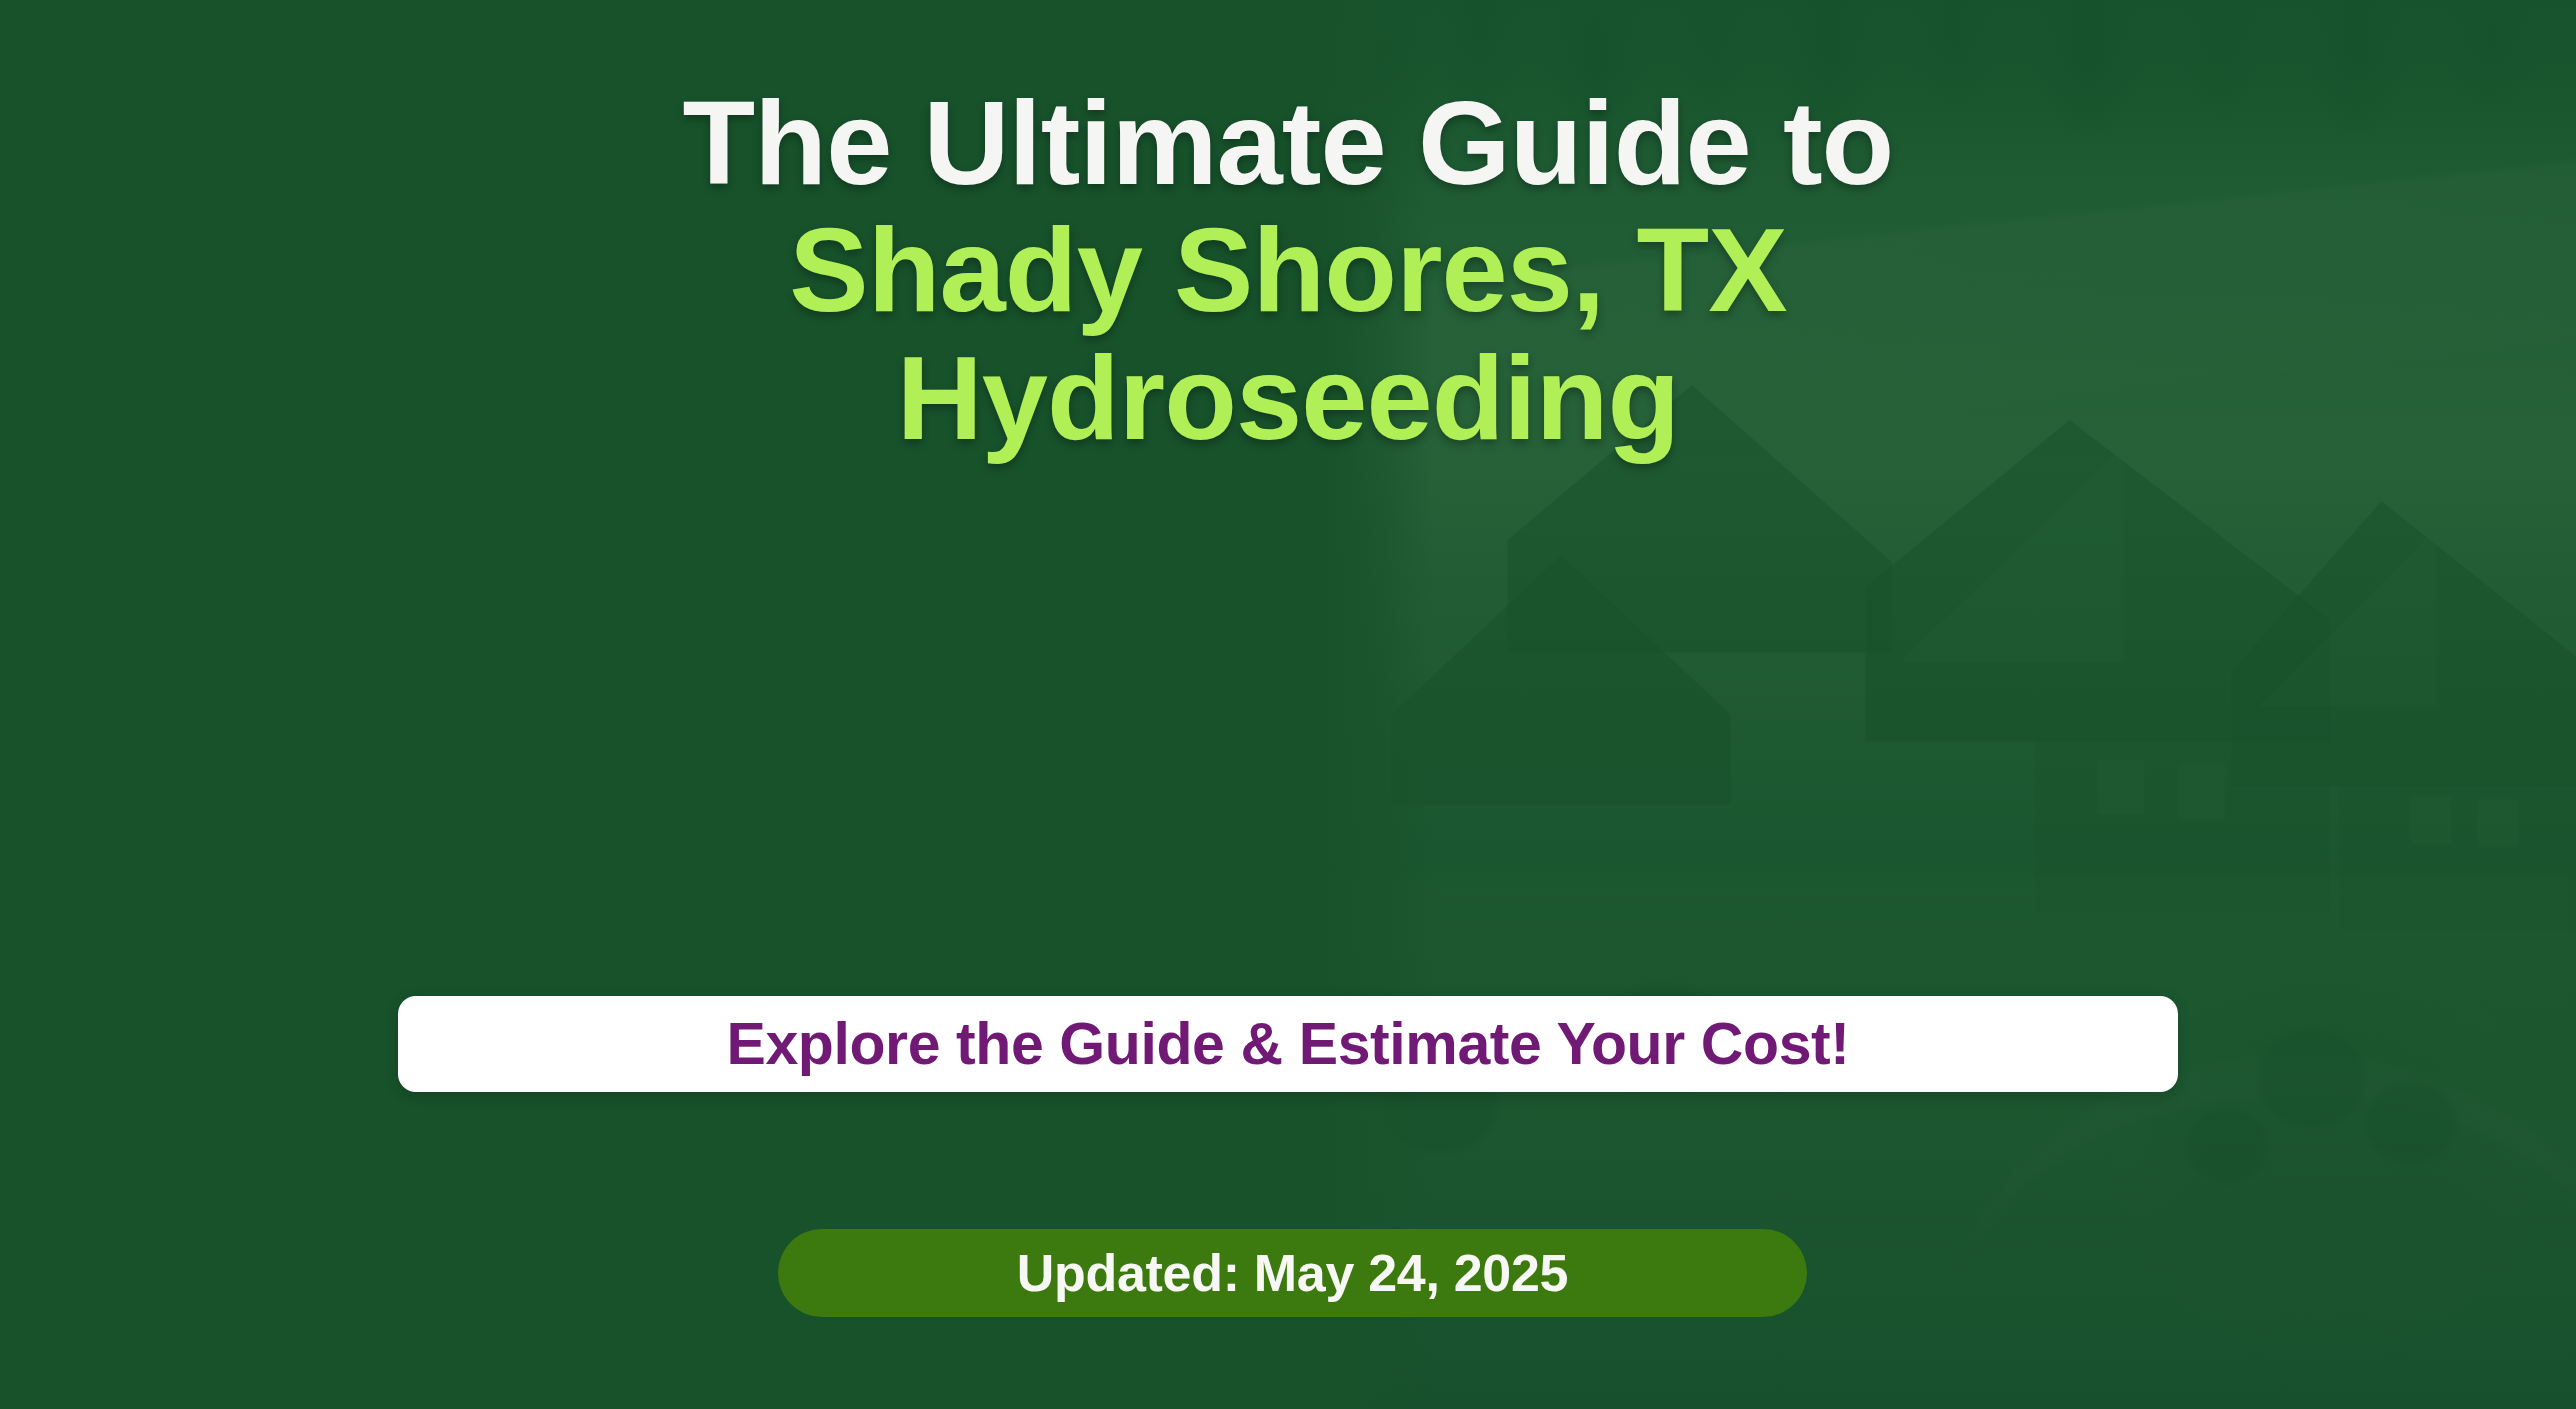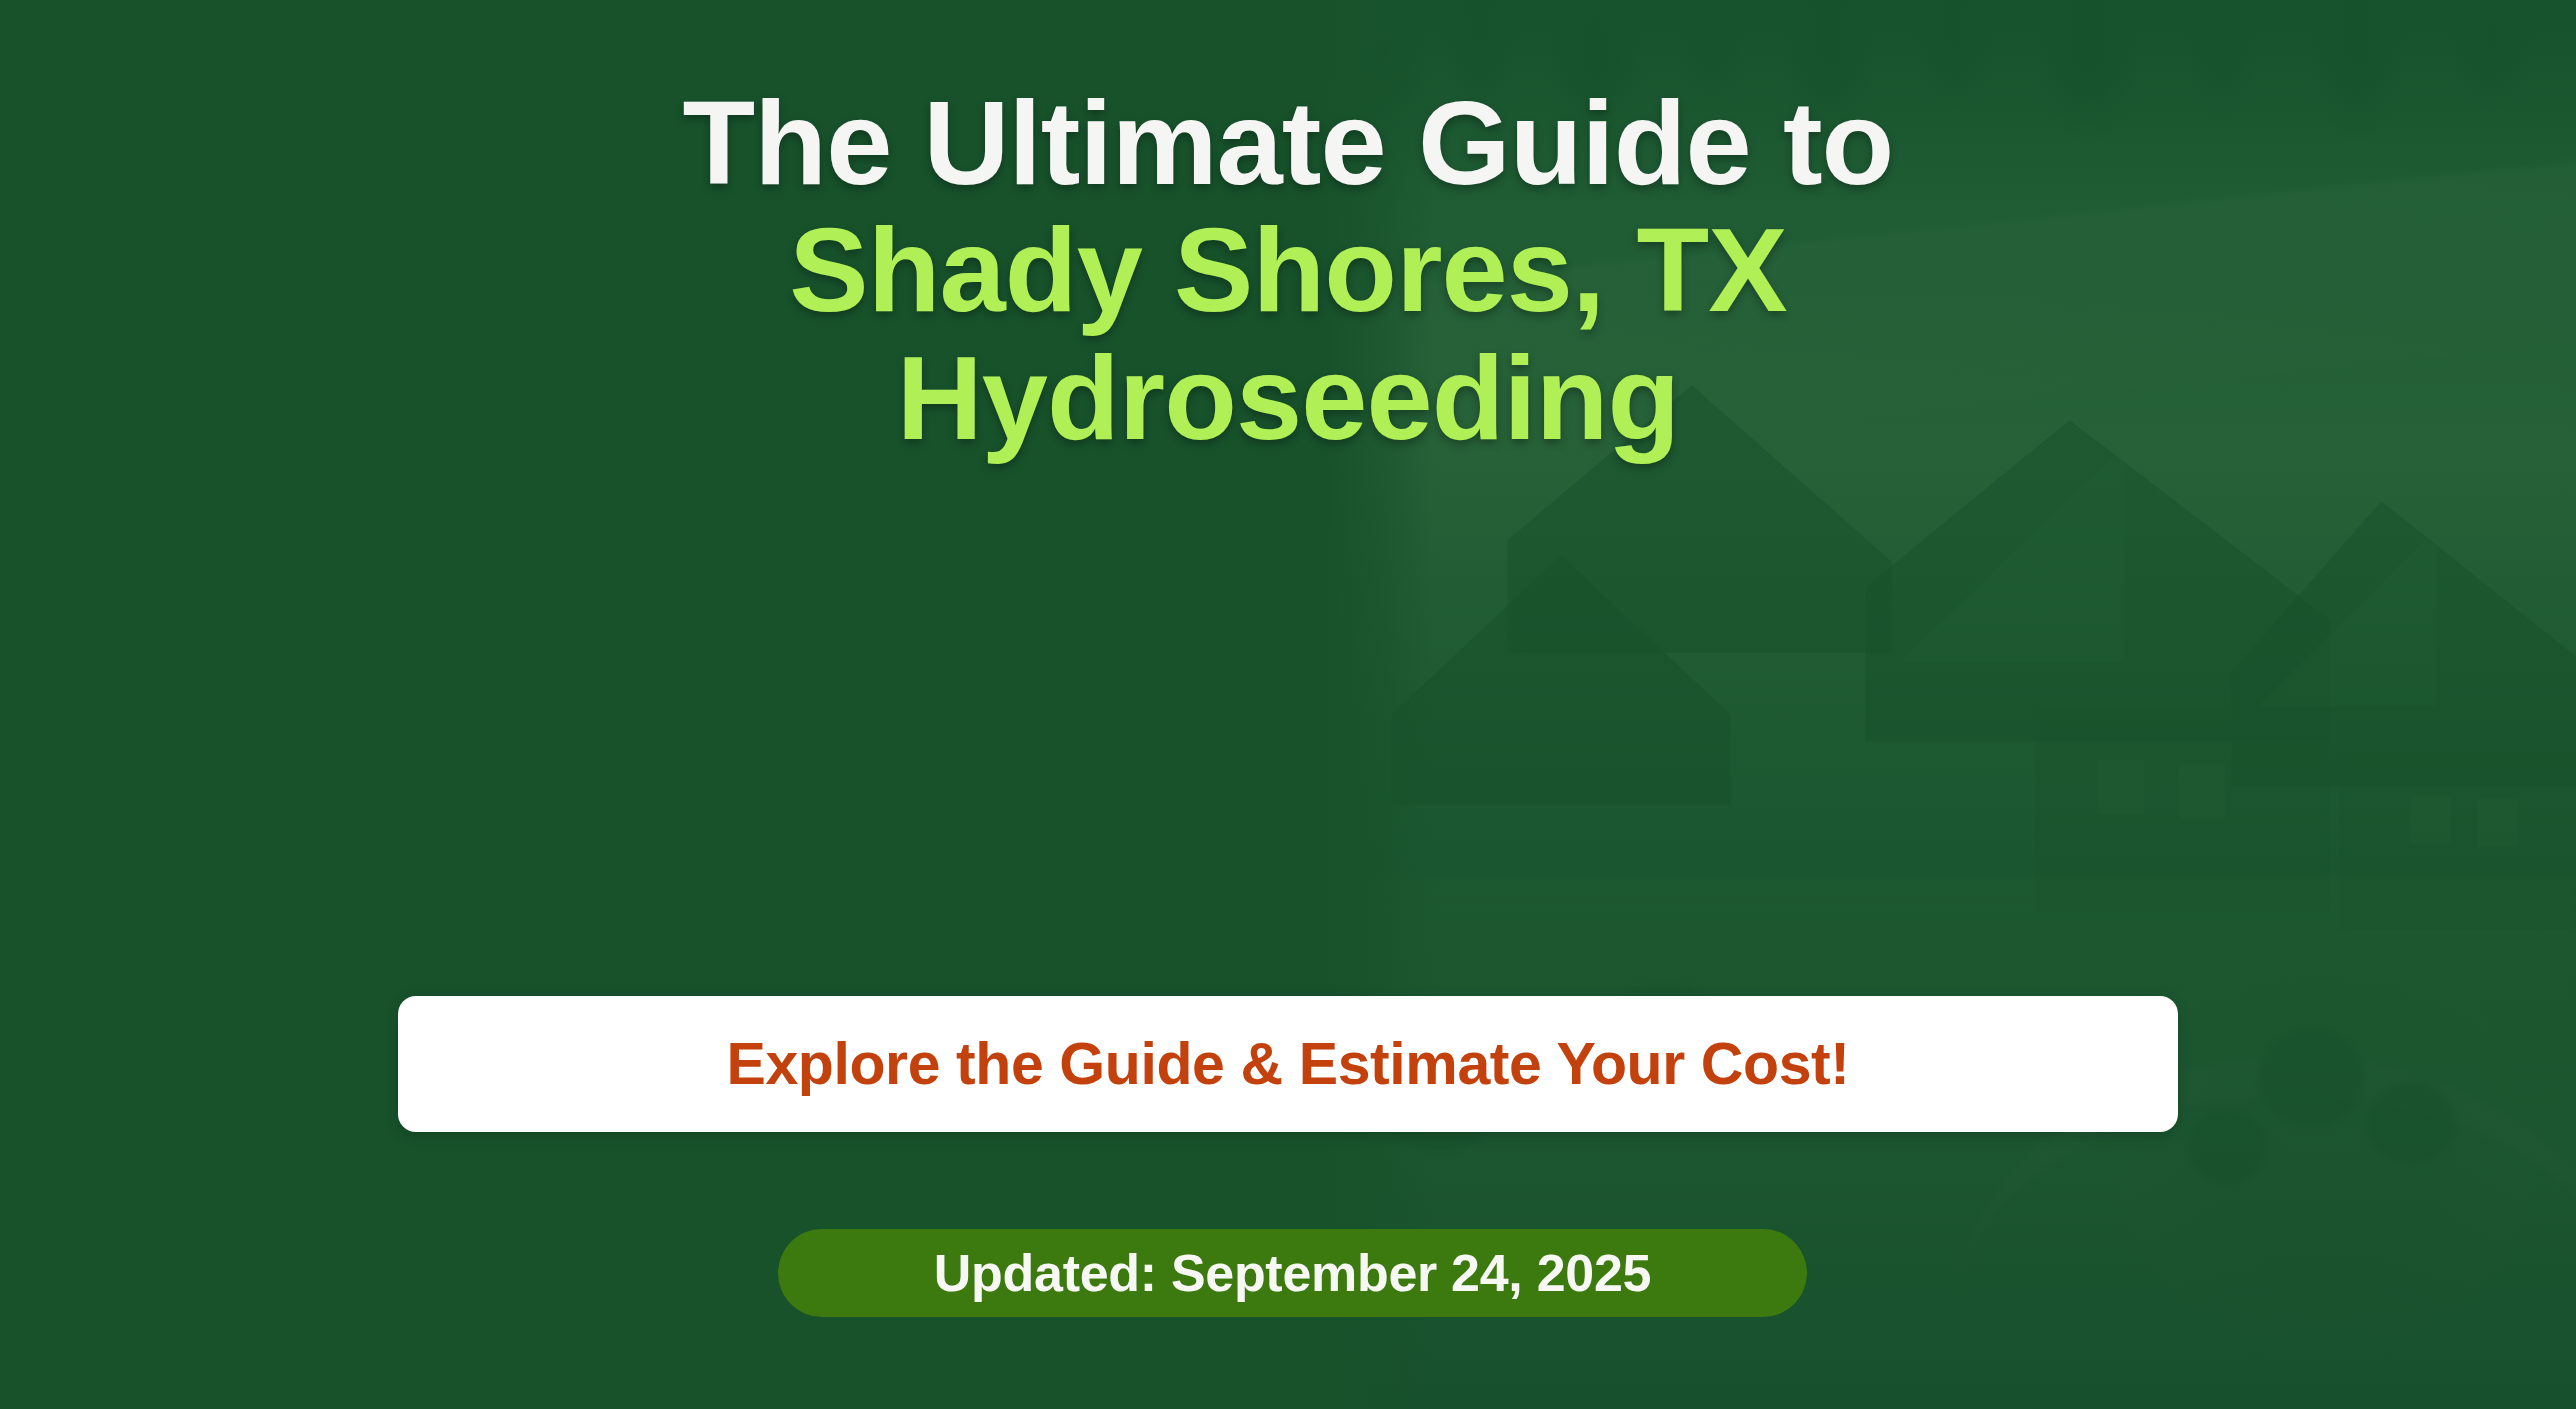--- a/index.html
+++ b/index.html
@@ -189,25 +189,25 @@
     position:absolute;
     left:3.6px; top:21.5px;
     width:15px; height:15px;
     border-radius:50%;
     background:#F5F5F3;
   }
 
   .cta-button {
     position:absolute;
     left:398px; top:996px;
-    width:1780px; height:136px;
+    width:1780px; height:96px;
     background:#FFFFFF;
     border:none;
     border-radius:18px;
-    color:#c2410c;
+    color:#701a75;
     font-family:"Liberation Sans", sans-serif;
     font-weight:bold;
     font-size:59px;
     letter-spacing:-0.4px;
     cursor:pointer;
     box-shadow:0 3.6px 12.5px rgba(0,0,0,.18);
   }
 
   .date-badge {
     position:absolute;
@@ -265,17 +265,17 @@
 
     <h1 class="headline">
       <span>The Ultimate Guide to</span>
       <span class="accent">Shady Shores, TX</span>
       <span class="accent">Hydroseeding</span>
     </h1>
 
 
     <button class="cta-button">Explore the Guide &amp; Estimate Your Cost!</button>
 
-    <div class="date-badge">Updated: September 24, 2025</div>
+    <div class="date-badge">Updated: May 24, 2025</div>
 
   </div>
 </div>
 
 
 </body></html>

